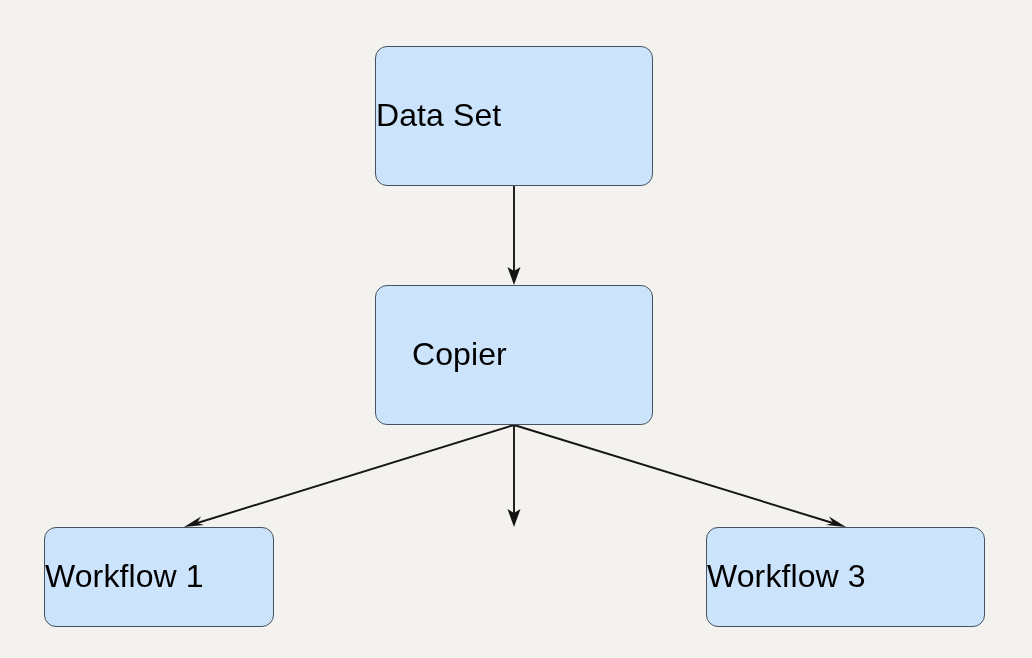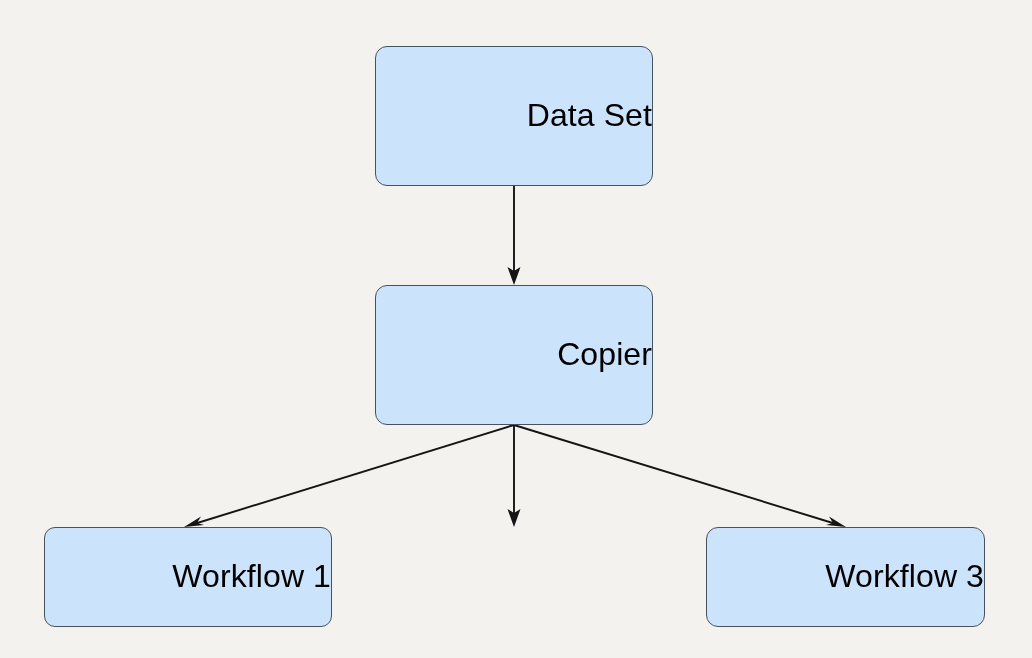--- a/index.html
+++ b/index.html
@@ -28,21 +28,21 @@
     pointer-events: none;
   }
   .node {
     position: absolute;
     box-sizing: border-box;
     background: #cce3fc;
     border: 1.8px solid #46535e;
     border-radius: 12px;
     display: flex;
     align-items: center;
-    justify-content: flex-end;
+    justify-content: flex-start;
     z-index: 2;
   }
   .node-label {
     font-family: "Liberation Sans", sans-serif;
     font-size: 32px;
     line-height: 1.1;
     color: #000000;
     white-space: nowrap;
     letter-spacing: 0.1px;
   }
@@ -77,25 +77,25 @@
     <g>
       <line class="edge-line" x1="514" y1="425" x2="836" y2="524"></line>
       <polygon class="arrow-head" points="846,527 829,516.5 833,523 826,525"></polygon>
     </g>
   </svg>
 
   <div class="node" style="left:375px; top:46px; width:278px; height:140px;">
     <span class="node-label">Data Set</span>
   </div>
 
-  <div class="node" style="left:375px; top:285px; width:278px; height:140px;">
+  <div class="node" style="left:375px; top:285px; width:278px; height:140px;padding-left:36px;">
     <span class="node-label">Copier</span>
   </div>
 
-  <div class="node" style="left:44px; top:527px; width:288px; height:100px;border-radius:11px;">
+  <div class="node" style="left:44px; top:527px; width:230px; height:100px;">
     <span class="node-label">Workflow 1</span>
   </div>
 
 
   <div class="node" style="left:706px; top:527px; width:279px; height:100px;">
     <span class="node-label">Workflow 3</span>
   </div>
 
 </div>
 

